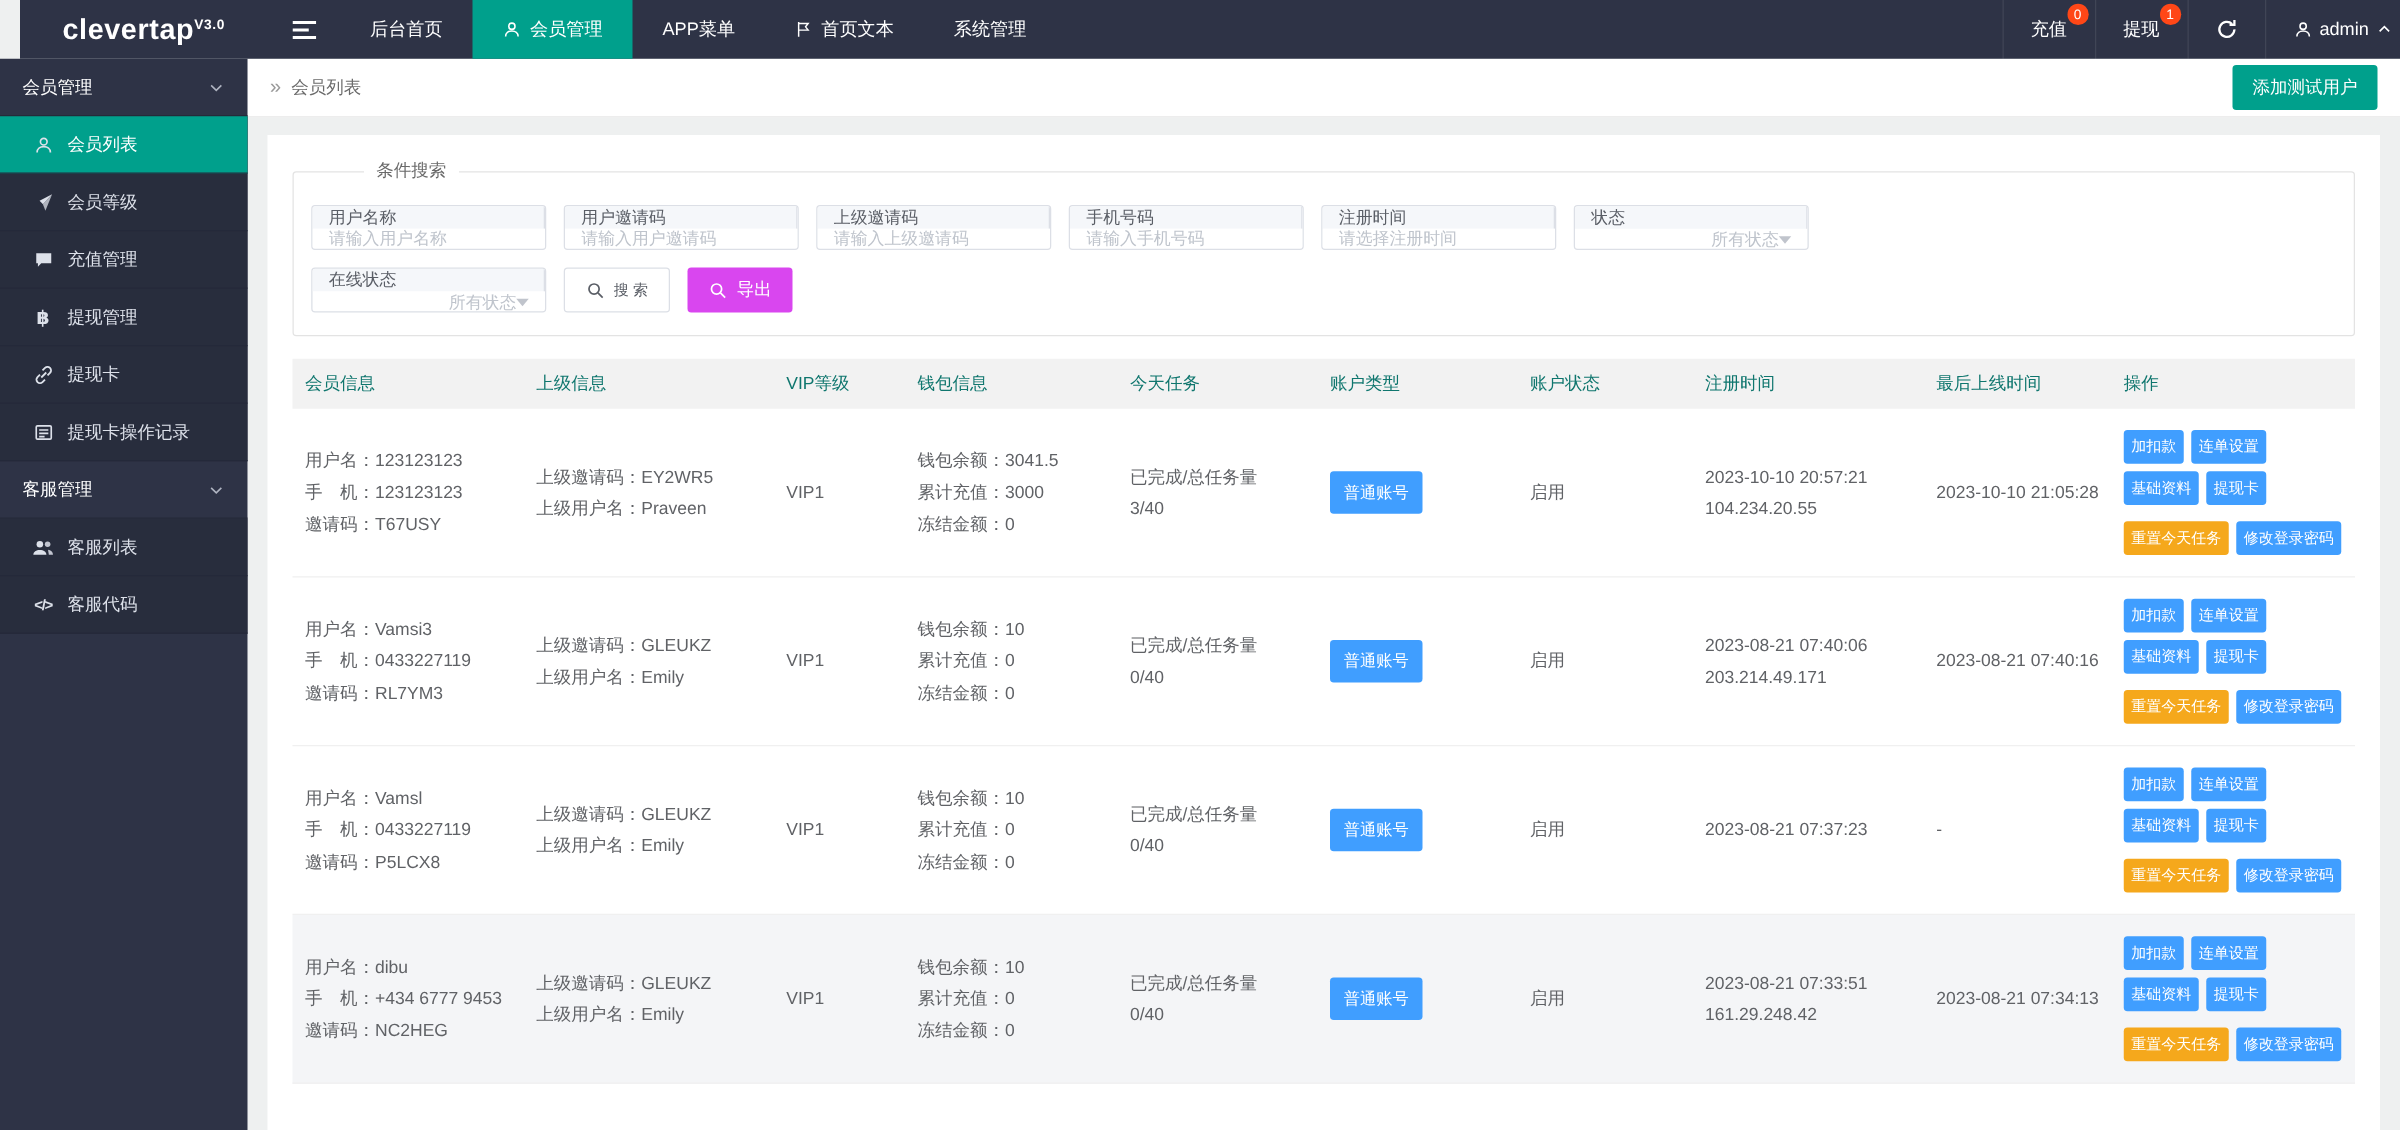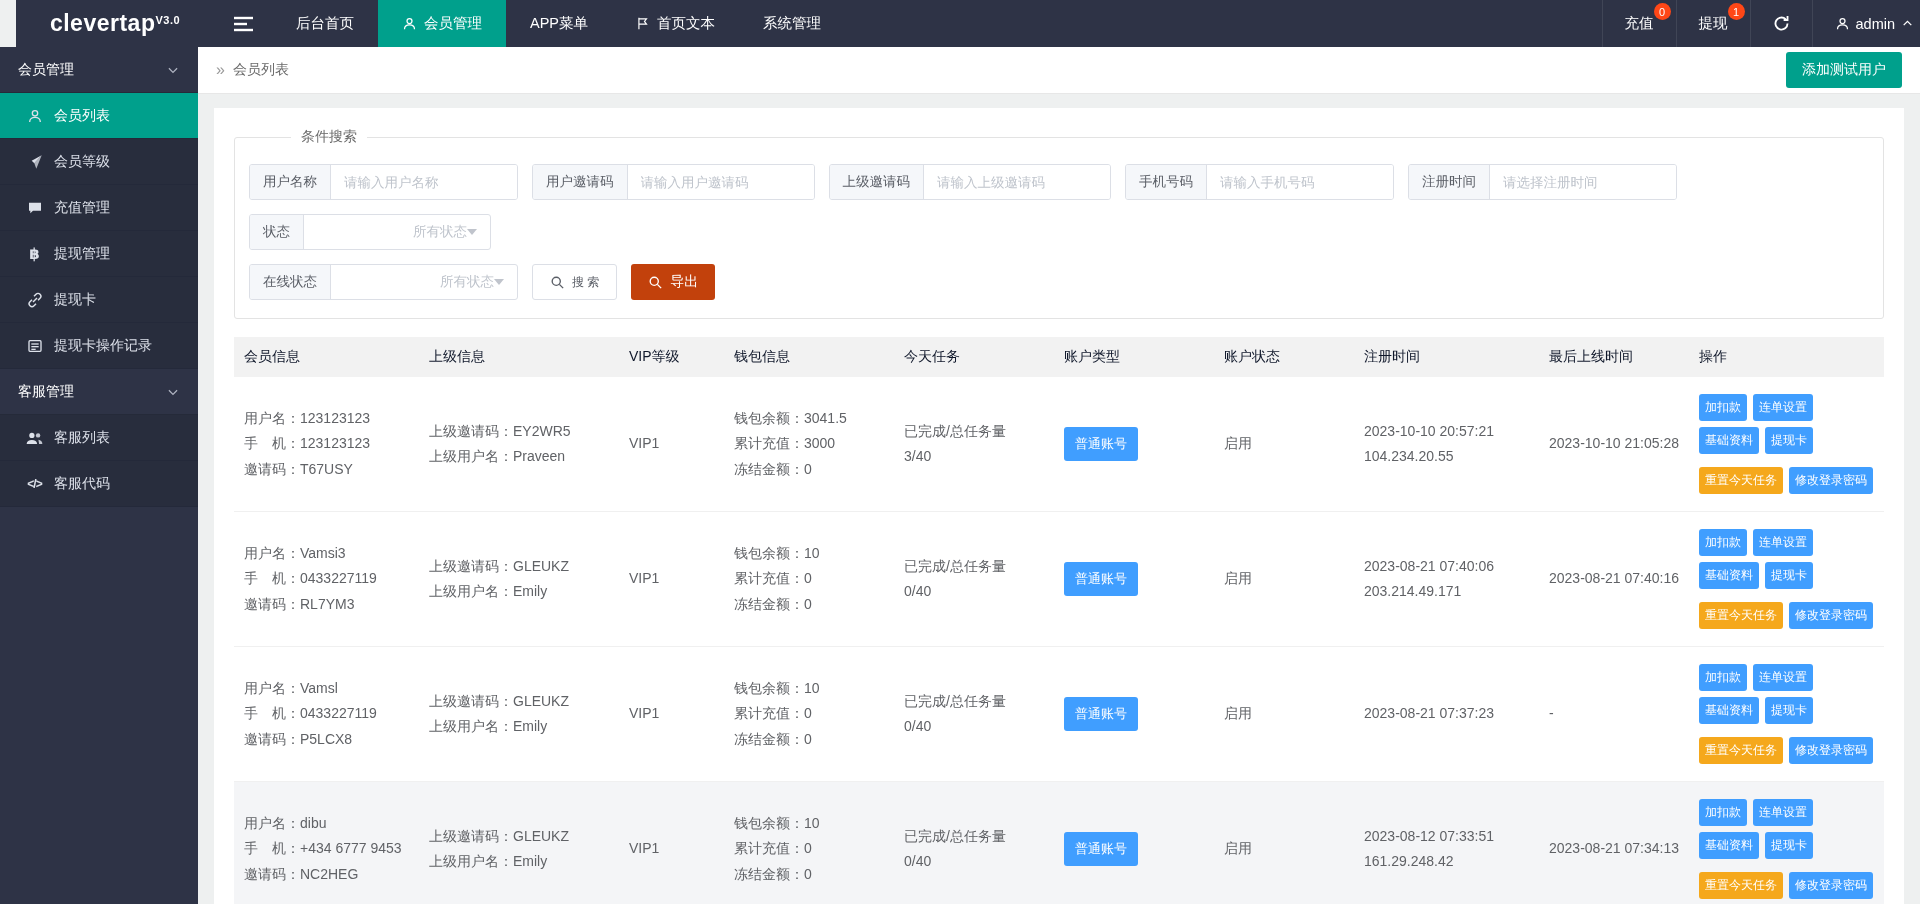--- a/index.html
+++ b/index.html
@@ -35,33 +35,33 @@
   .crumb-sep { color:#9a9a9a; font-size:16px; }
   .btn-teal { background:#00a08c; color:#fff; border:none; border-radius:3px; padding:9px 16px; font-size:14px; cursor:pointer; }
 
   .panel { margin:14px 16px; background:#fff; padding:20px 20px 0; min-height:830px; }
 
   
   fieldset.search { border:1px solid #e3e3e3; border-radius:3px; padding:18px 14px 18px; }
   fieldset.search legend { margin-left:42px; padding:0 10px; font-size:14px; color:#6a6a6a; }
   .search-row { display:flex; flex-wrap:wrap; gap:14px 14px; }
   .search-row + .search-row { margin-top:14px; }
-  .field { display:flex; align-items:stretch; height:36px; border:1px solid #dcdfe6; border-radius:3px; background:#fff; overflow:hidden; }
+  .field { display:flex; align-items:stretch; height:36px; border:1px solid #dcdfe6; border-radius:3px; background:#fff; overflow:hidden;flex-direction:column; }
   .field-label { display:flex; align-items:center; padding:0 13px; background:#f5f7fa; border-right:1px solid #dcdfe6; font-size:13.5px; color:#5a5e66; white-space:nowrap; }
   .field input { border:none; outline:none; width:186px; padding:0 13px; font-size:13.5px; color:#c2410c; }
   .field input::placeholder { color:#bfc4cc; }
   .fake-select { width:186px; display:flex; align-items:center; justify-content:flex-end; padding:0 13px; font-size:13.5px; color:#bfc4cc; cursor:pointer; }
   .caret-down { width:0; height:0; border-left:5px solid transparent; border-right:5px solid transparent; border-top:6px solid #c0c4cc; }
   .btn-search { display:flex; align-items:center; gap:7px; height:36px; padding:0 17px; background:#fff; border:1px solid #dcdfe6; border-radius:3px; color:#5a5e66; font-size:12px; cursor:pointer; }
-  .btn-export { display:flex; align-items:center; gap:7px; height:36px; padding:0 17px; background:#c2410c; border:none; border-radius:3px; color:#fff; font-size:14px; cursor:pointer; }
+  .btn-export { display:flex; align-items:center; gap:7px; height:36px; padding:0 17px; background:#d946ef; border:none; border-radius:3px; color:#fff; font-size:14px; cursor:pointer; }
 
   
   .table { margin-top:18px; }
   .grid-cols { display:grid; grid-template-columns:185px 200px 105px 170px 160px 160px 140px 185px 150px 1fr; }
-  .thead { background:#f2f2f2; height:40px; align-items:center; color:#0f172a; font-size:14px; }
+  .thead { background:#f2f2f2; height:40px; align-items:center; color:#0f766e; font-size:14px; }
   .th { padding:0 10px; white-space:nowrap; }
   .row { border-bottom:1px solid #f0f0f0; padding:17px 0; align-items:center; font-size:14px; color:#606266; }
   .row[data-shade="true"] { background:#f4f5f7; }
   .cell { padding:0 10px; line-height:1.8; }
   .cell div:empty { display:none; }
   .nowrap { white-space:nowrap; }
   .badge { display:inline-block; background:#409eff; color:#fff; font-size:13px; padding:5px 11px; border-radius:3px; }
   .ops-cell { padding:0 6px 0 10px; }
   .ops { display:flex; flex-wrap:wrap; gap:6px; }
   .ops + .ops { margin-top:13px; }
@@ -485,21 +485,21 @@
           </div>
           <div class="cell">
             <div>已完成/总任务量</div>
             <div>0/40</div>
           </div>
           <div class="cell">
             <span class="badge" data-variant="normal">普通账号</span>
           </div>
           <div class="cell">启用</div>
           <div class="cell">
-            <div class="nowrap">2023-08-12 07:33:51</div>
+            <div class="nowrap">2023-08-21 07:33:51</div>
             <div class="nowrap">161.29.248.42</div>
           </div>
           <div class="cell">2023-08-21 07:34:13</div>
           <div class="cell ops-cell">
             <div class="ops">
               <button class="op">加扣款</button>
               <button class="op">连单设置</button>
               <button class="op">基础资料</button>
               <button class="op">提现卡</button>
             </div>

